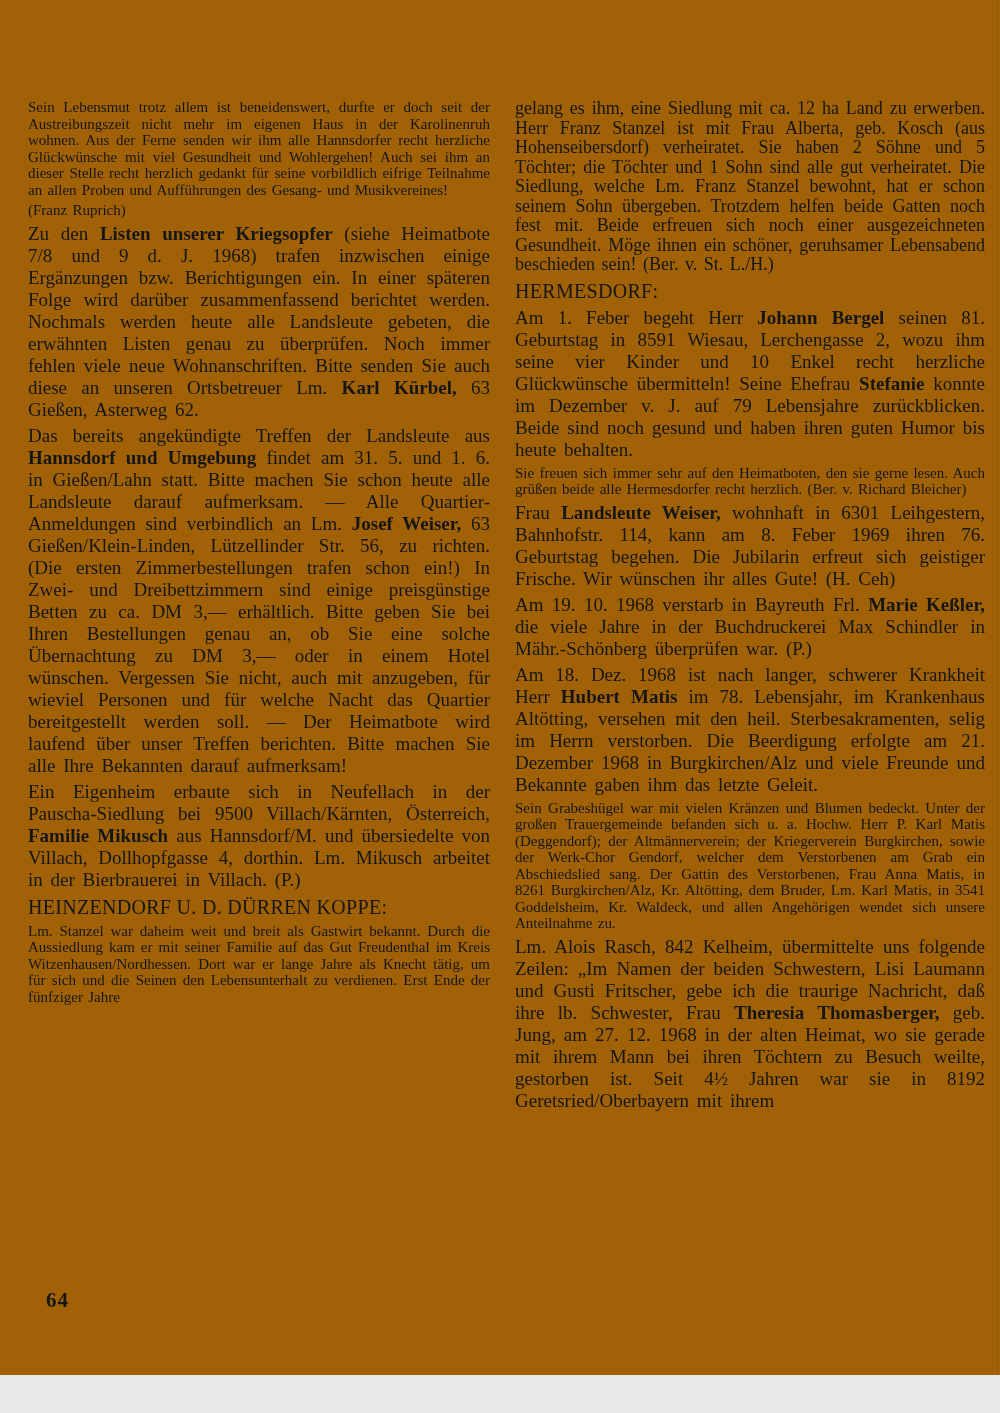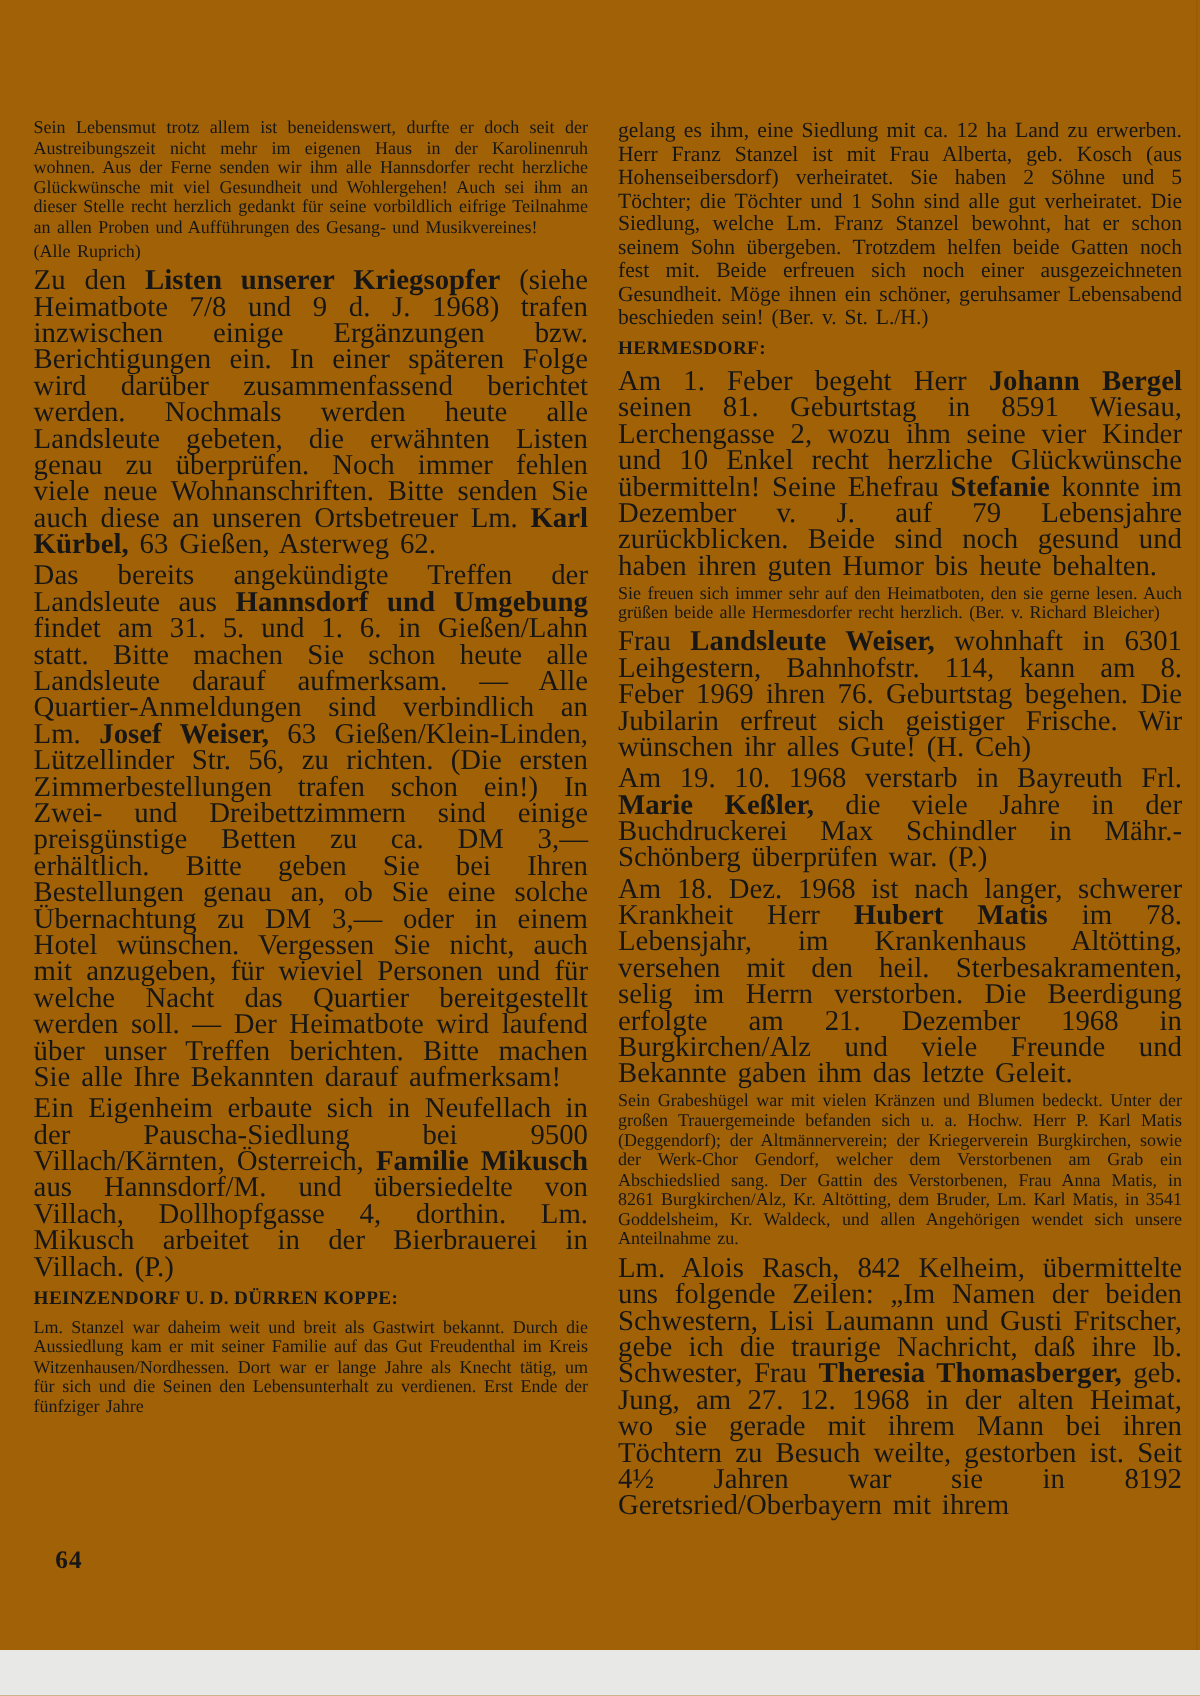--- a/index.html
+++ b/index.html
@@ -19,24 +19,24 @@
     display:flex;
     gap:25px;
   }
   .col { display:block; }
   .col-left  { width:462px; }
   .col-right { width:470px; }
 
   p.block { margin:0 0 4px 0; text-align:justify; hyphens:auto; -webkit-hyphens:auto; }
   p.block:last-child { margin-bottom:16px; }
 
-  .normal  { font-size:24px;   line-height:22px;   word-spacing:3px; }
+  .normal  { font-size:19px;   line-height:22px;   word-spacing:3px; }
   .medium  { font-size:18px;   line-height:19.5px; word-spacing:2px; }
   .petit   { font-size:15px;   line-height:16.5px; word-spacing:1.5px; }
-  .heading { font-size:16px;   line-height:24px;   font-weight:bold; text-align:left; letter-spacing:0.3px; margin:10px 0 6px 0; }
+  .heading { font-size:20px;   line-height:24px;   font-weight:normal; text-align:left; letter-spacing:0.3px; margin:10px 0 6px 0; }
 
   .align-right { text-align:right; margin-top:-2px; }
   .b { font-weight:bold; }
 
   .page-number {
     position:absolute;
     left:46px; top:1288px;
     font-size:21px;
     font-weight:bold;
     letter-spacing:1px;
@@ -48,21 +48,21 @@
     background:rgba(0,0,0,0.08);
   }
 </style>
 </head>
 <body>
 
 <div class="page">
   <div class="content">
     <div class="col col-left">
         <p class="block petit"><span>Sein Lebensmut trotz allem ist beneidenswert, durfte er doch seit der Austreibungszeit nicht mehr im eigenen Haus in der Karolinenruh wohnen. Aus der Ferne senden wir ihm alle Hannsdorfer recht herzliche Glückwünsche mit viel Gesundheit und Wohlergehen! Auch sei ihm an dieser Stelle recht herzlich gedankt für seine vorbildlich eifrige Teilnahme an allen Proben und Aufführungen des Gesang- und Musikvereines!</span></p>
-        <p class="block petit align-right"><span>(Alle Ruprich)</span></p>
+        <p class="block petit align-right"><span>(Franz Ruprich)</span></p>
         <p class="block normal"><span>Zu den </span><span class="b">Listen unserer Kriegsopfer</span><span> (siehe Heimatbote 7/8 und 9 d. J. 1968) trafen inzwischen einige Ergänzungen bzw. Berichtigungen ein. In einer späteren Folge wird darüber zusammenfassend berichtet werden. Nochmals werden heute alle Landsleute gebeten, die erwähnten Listen genau zu überprüfen. Noch immer fehlen viele neue Wohnanschriften. Bitte senden Sie auch diese an unseren Ortsbetreuer Lm. </span><span class="b">Karl Kürbel,</span><span> 63 Gießen, Asterweg 62.</span></p>
         <p class="block normal"><span>Das bereits angekündigte Treffen der Landsleute aus </span><span class="b">Hannsdorf und Umgebung</span><span> findet am 31. 5. und 1. 6. in Gießen/Lahn statt. Bitte machen Sie schon heute alle Landsleute darauf aufmerksam. — Alle Quartier-Anmeldungen sind verbindlich an Lm. </span><span class="b">Josef Weiser,</span><span> 63 Gießen/Klein-Linden, Lützellinder Str. 56, zu richten. (Die ersten Zimmerbestellungen trafen schon ein!) In Zwei- und Dreibettzimmern sind einige preisgünstige Betten zu ca. DM 3,— erhältlich. Bitte geben Sie bei Ihren Bestellungen genau an, ob Sie eine solche Übernachtung zu DM 3,— oder in einem Hotel wünschen. Vergessen Sie nicht, auch mit anzugeben, für wieviel Personen und für welche Nacht das Quartier bereitgestellt werden soll. — Der Heimatbote wird laufend über unser Treffen berichten. Bitte machen Sie alle Ihre Bekannten darauf aufmerksam!</span></p>
         <p class="block normal"><span>Ein Eigenheim erbaute sich in Neufellach in der Pauscha-Siedlung bei 9500 Villach/Kärnten, Österreich, </span><span class="b">Familie Mikusch</span><span> aus Hannsdorf/M. und übersiedelte von Villach, Dollhopfgasse 4, dorthin. Lm. Mikusch arbeitet in der Bierbrauerei in Villach. (P.)</span></p>
         <p class="block heading"><span>HEINZENDORF U. D. DÜRREN KOPPE:</span></p>
         <p class="block petit"><span>Lm. Stanzel war daheim weit und breit als Gastwirt bekannt. Durch die Aussiedlung kam er mit seiner Familie auf das Gut Freudenthal im Kreis Witzenhausen/Nordhessen. Dort war er lange Jahre als Knecht tätig, um für sich und die Seinen den Lebensunterhalt zu verdienen. Erst Ende der fünfziger Jahre</span></p>
       </div>
     <div class="col col-right">
         <p class="block medium"><span>gelang es ihm, eine Siedlung mit ca. 12 ha Land zu erwerben. Herr Franz Stanzel ist mit Frau Alberta, geb. Kosch (aus Hohenseibersdorf) verheiratet. Sie haben 2 Söhne und 5 Töchter; die Töchter und 1 Sohn sind alle gut verheiratet. Die Siedlung, welche Lm. Franz Stanzel bewohnt, hat er schon seinem Sohn übergeben. Trotzdem helfen beide Gatten noch fest mit. Beide erfreuen sich noch einer ausgezeichneten Gesundheit. Möge ihnen ein schöner, geruhsamer Lebensabend beschieden sein! (Ber. v. St. L./H.)</span></p>
         <p class="block heading"><span>HERMESDORF:</span></p>
         <p class="block normal"><span>Am 1. Feber begeht Herr </span><span class="b">Johann Bergel</span><span> seinen 81. Geburtstag in 8591 Wiesau, Lerchengasse 2, wozu ihm seine vier Kinder und 10 Enkel recht herzliche Glückwünsche übermitteln! Seine Ehefrau </span><span class="b">Stefanie</span><span> konnte im Dezember v. J. auf 79 Lebensjahre zurückblicken. Beide sind noch gesund und haben ihren guten Humor bis heute behalten.</span></p>

